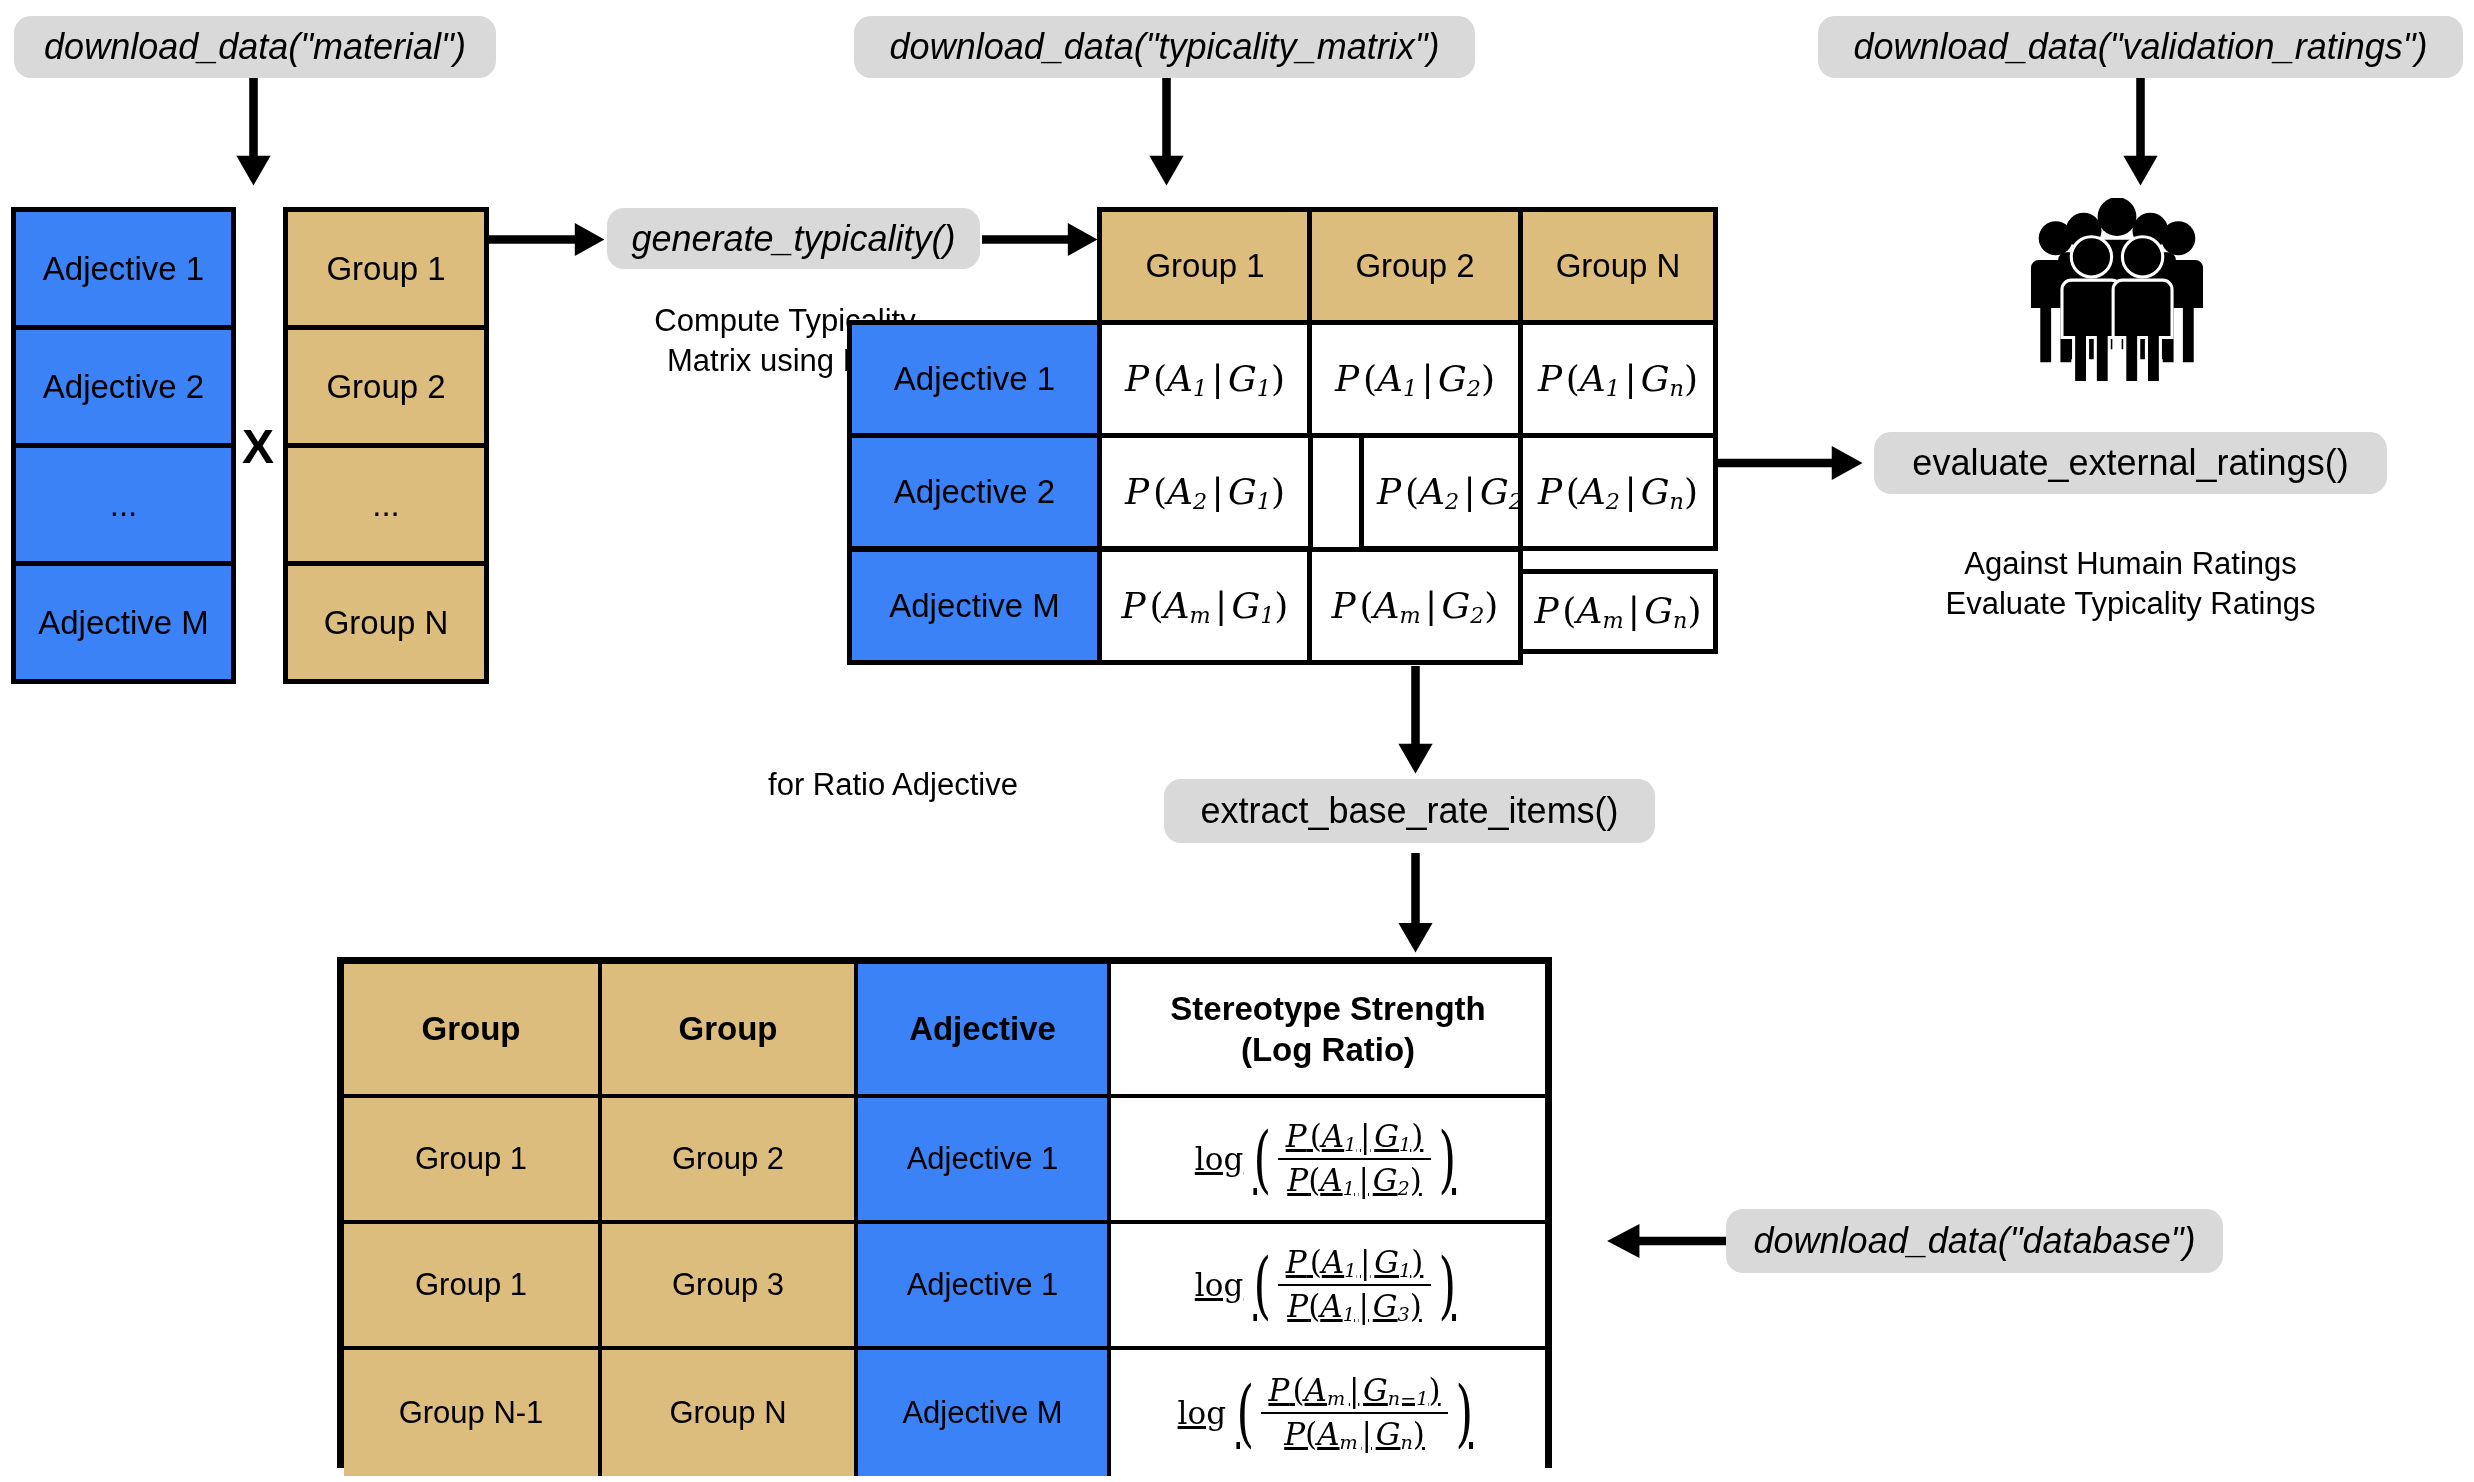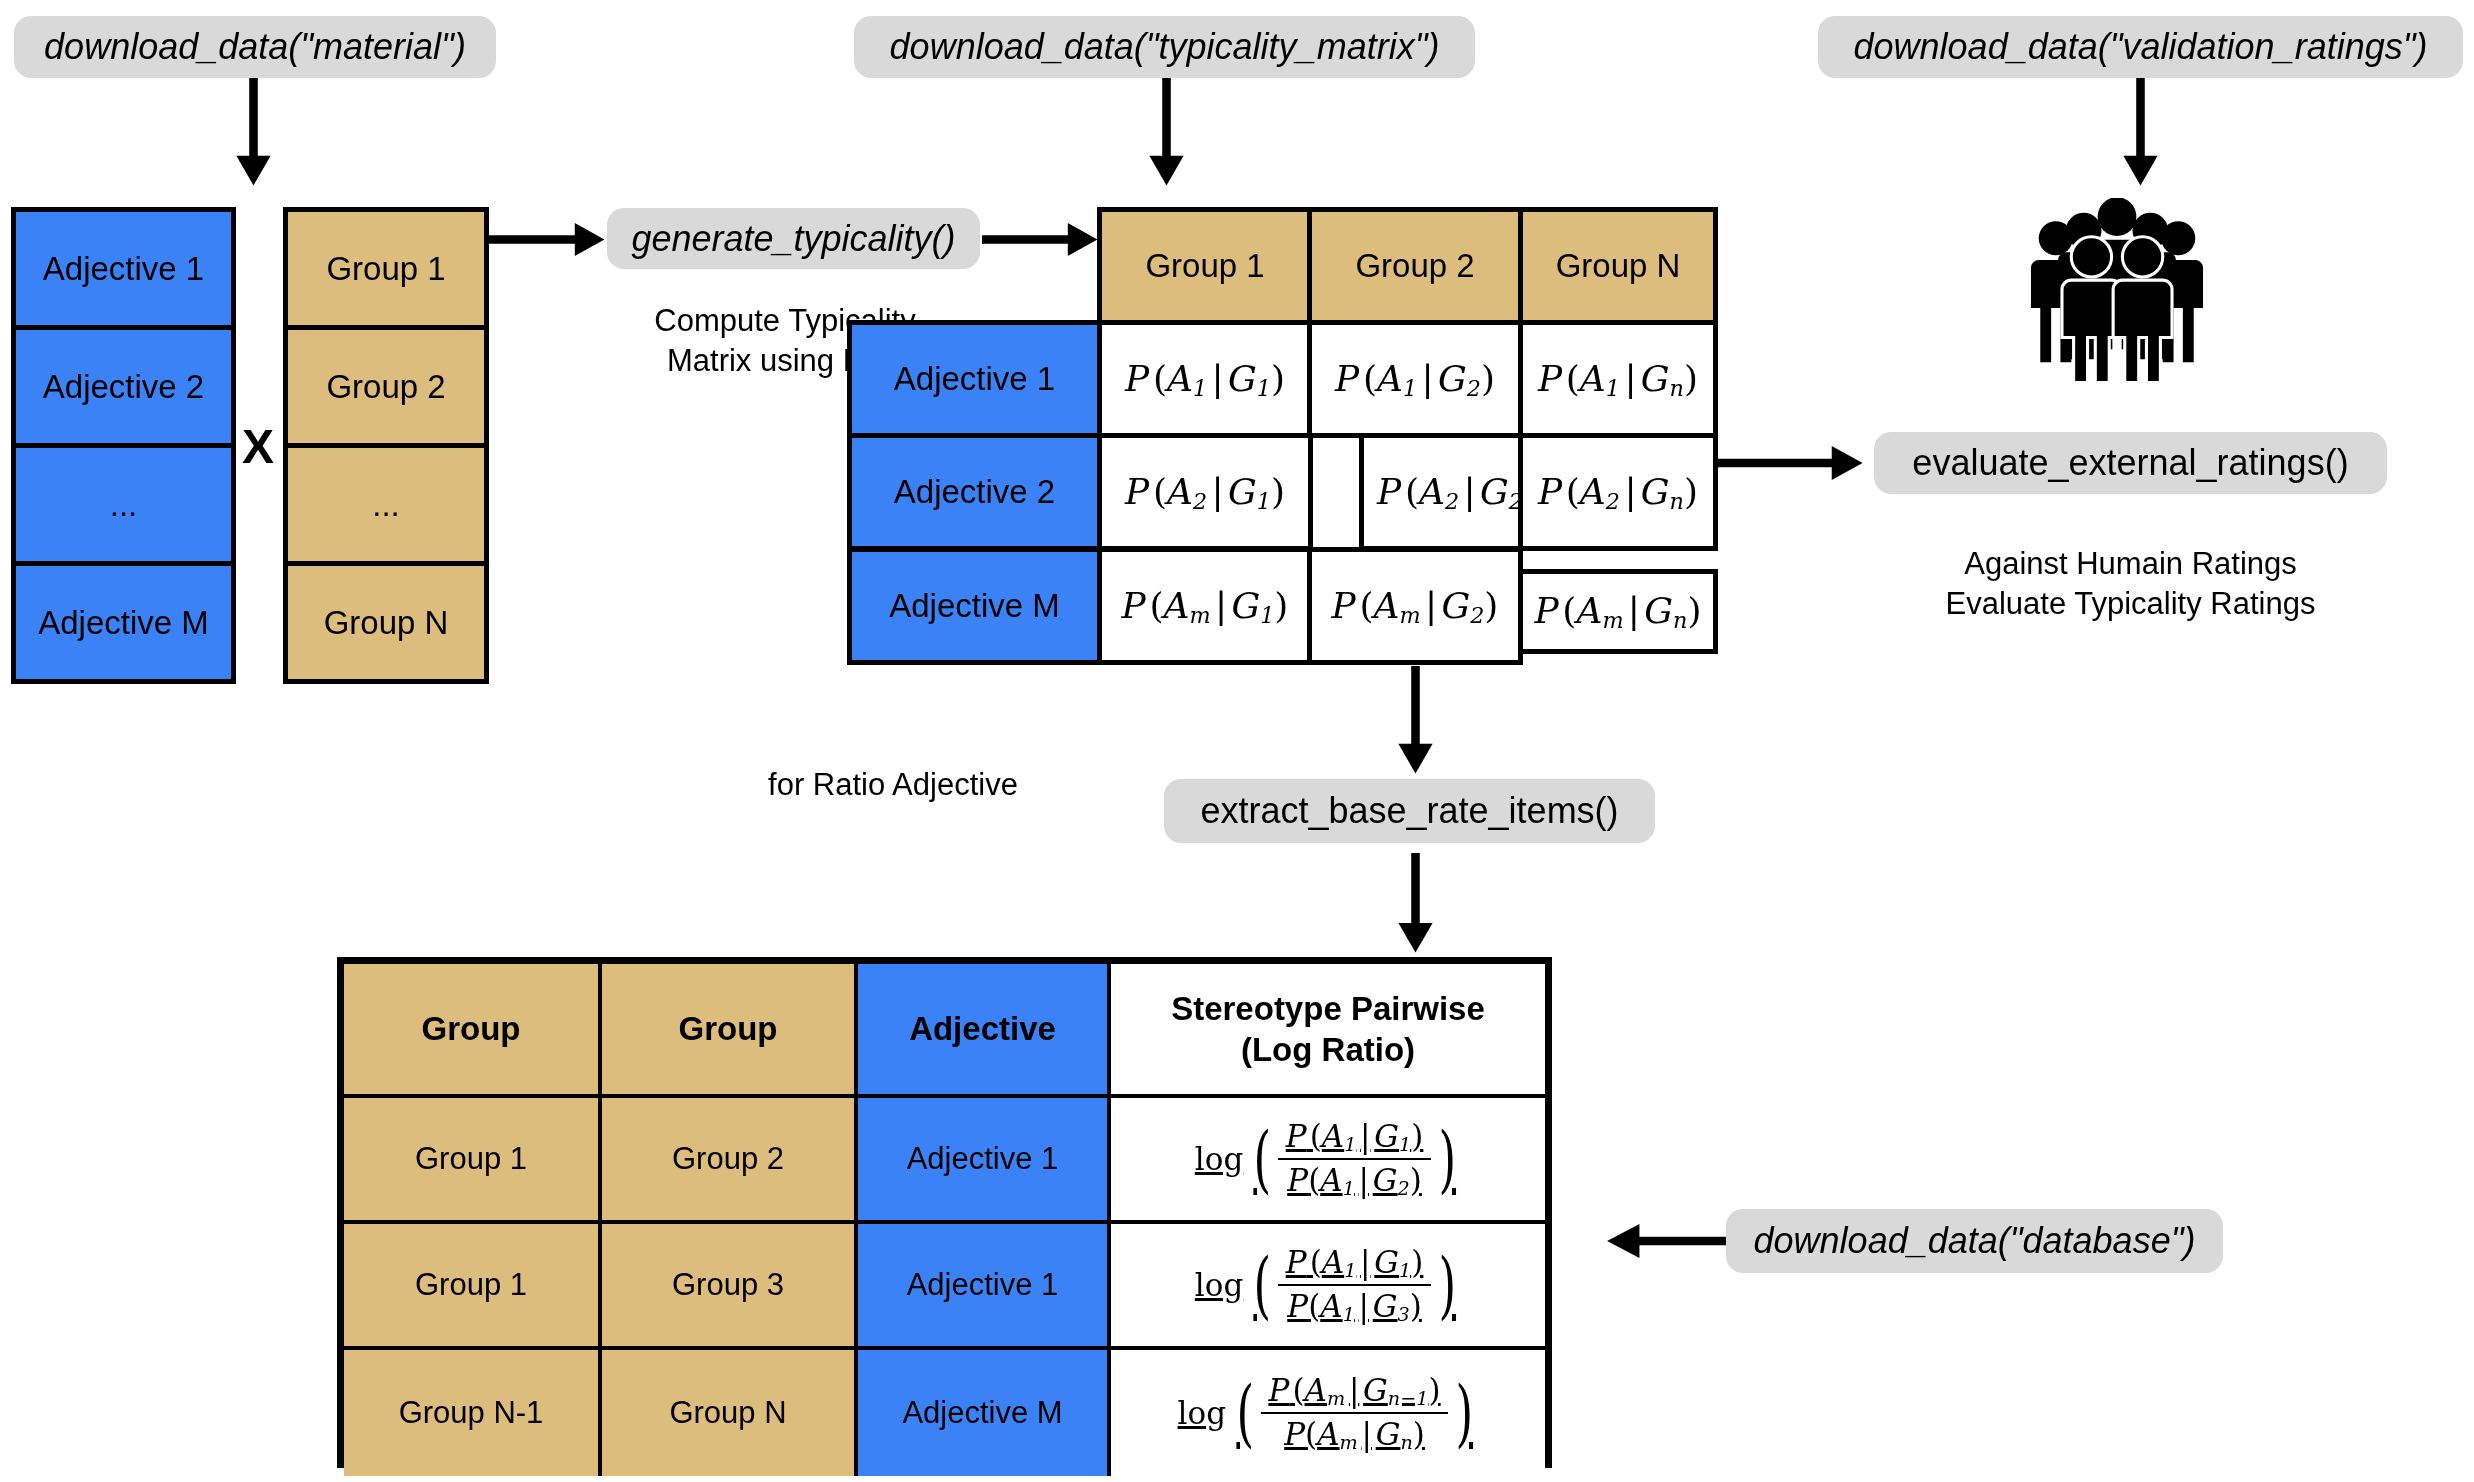--- a/index.html
+++ b/index.html
@@ -316,21 +316,21 @@
 
   <div class="abs tbl" style="left:337px; top:957px; width:1215px; height:511px;
               grid-template-columns: 258px 256px 253px 1fr;
               grid-template-rows: 134px 126px 126px 126px;">
 
     <div class="tcell hdr tan">Group</div>
     <div class="tcell hdr tan">Group</div>
     <div class="tcell hdr blue">Adjective</div>
     <div class="tcell hdr white lastcol">
       <div>
-        <div>Stereotype Pairwise</div>
+        <div>Stereotype Strength</div>
         <div>(Log Ratio)</div>
       </div>
     </div>
 
     <div class="tcell tan">Group 1</div>
     <div class="tcell tan">Group 2</div>
     <div class="tcell blue">Adjective 1</div>
     <div class="tcell white lastcol">
       <span class="logwrap">
         <span class="logtxt">log</span>

